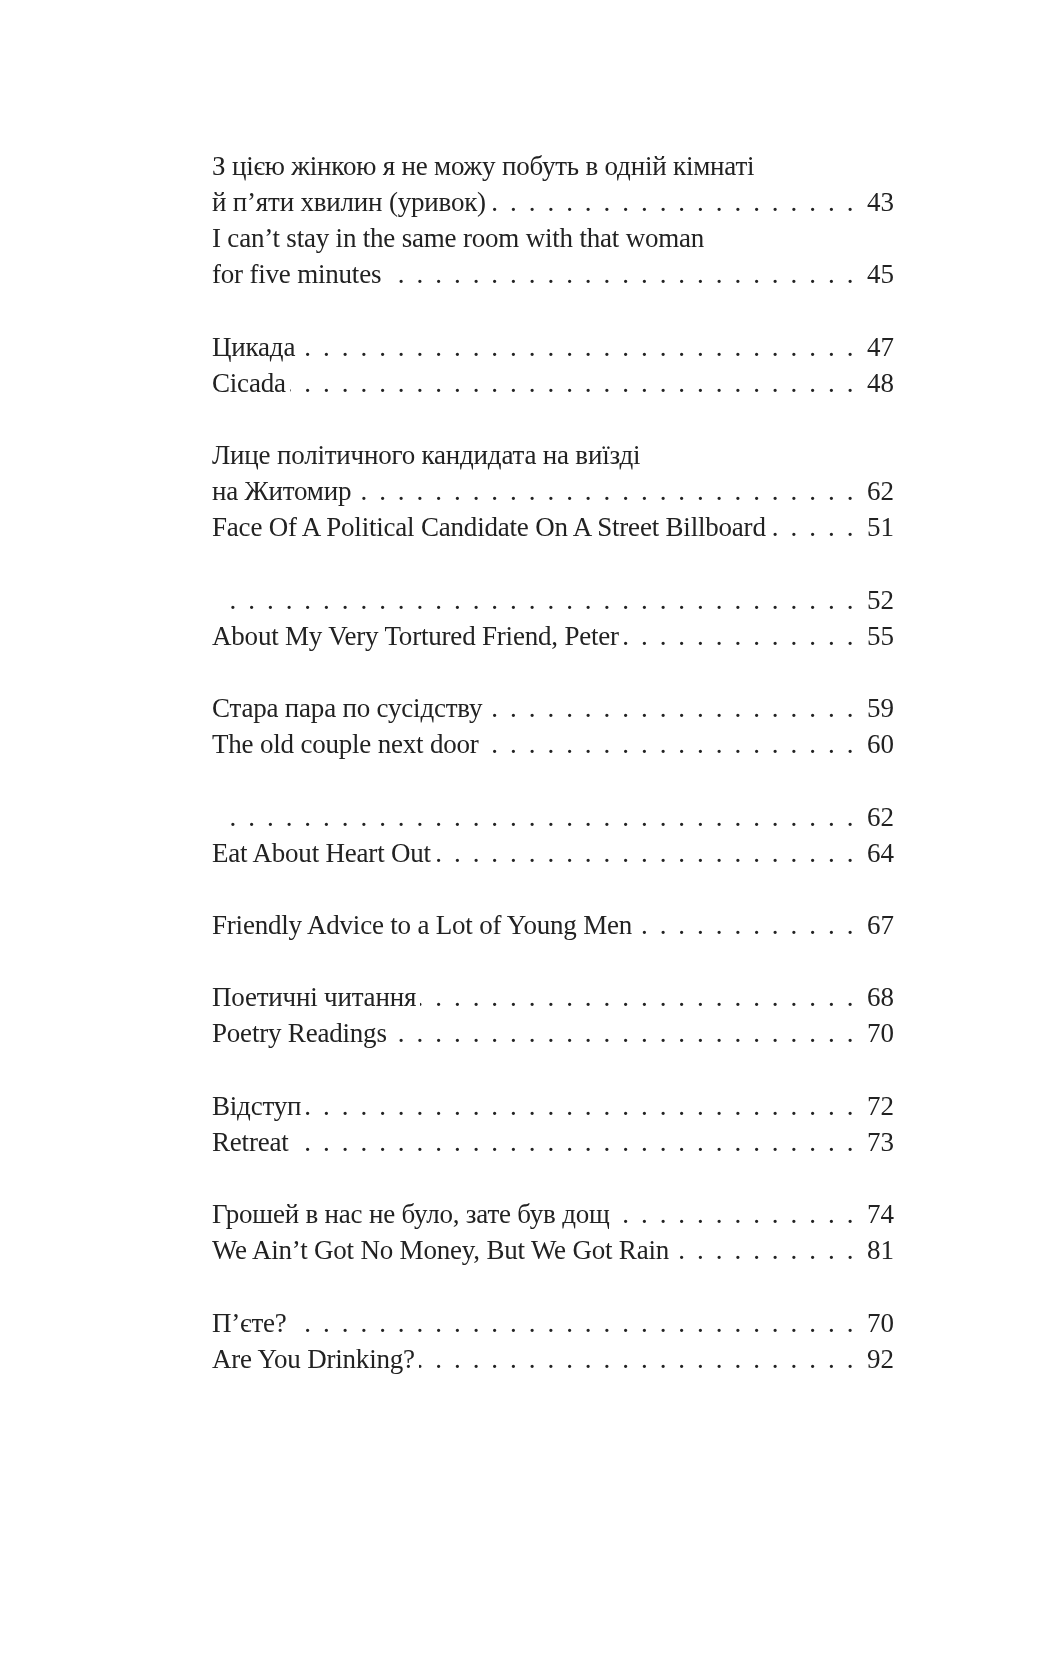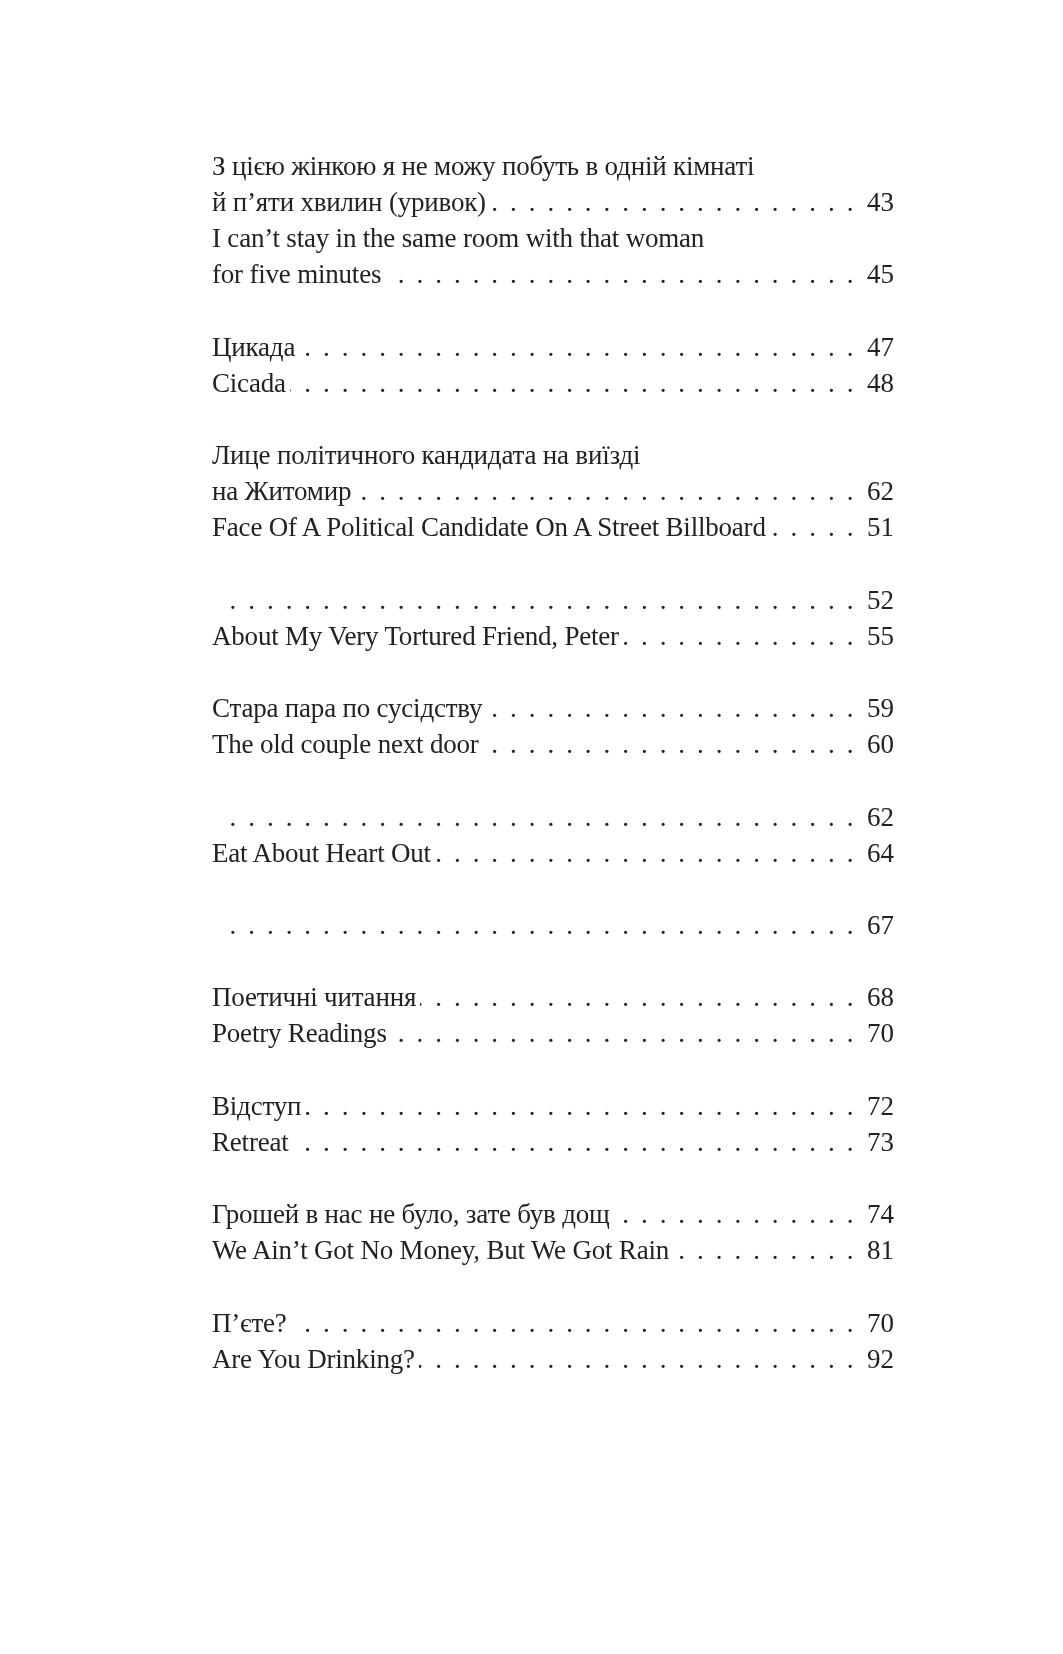--- a/index.html
+++ b/index.html
@@ -133,20 +133,21 @@
         <span class="page">62</span>
       </div>
       <div class="line">
         <span class="title">Eat About Heart Out</span>
         <span class="leader"></span>
         <span class="page">64</span>
       </div>
     </div>
     <div class="group">
       <div class="line">
+        <span class="title">Friendly Advice to a Lot of Young Men</span>
         <span class="leader"></span>
         <span class="page">67</span>
       </div>
     </div>
     <div class="group">
       <div class="line">
         <span class="title">Поетичні читання</span>
         <span class="leader"></span>
         <span class="page">68</span>
       </div>

